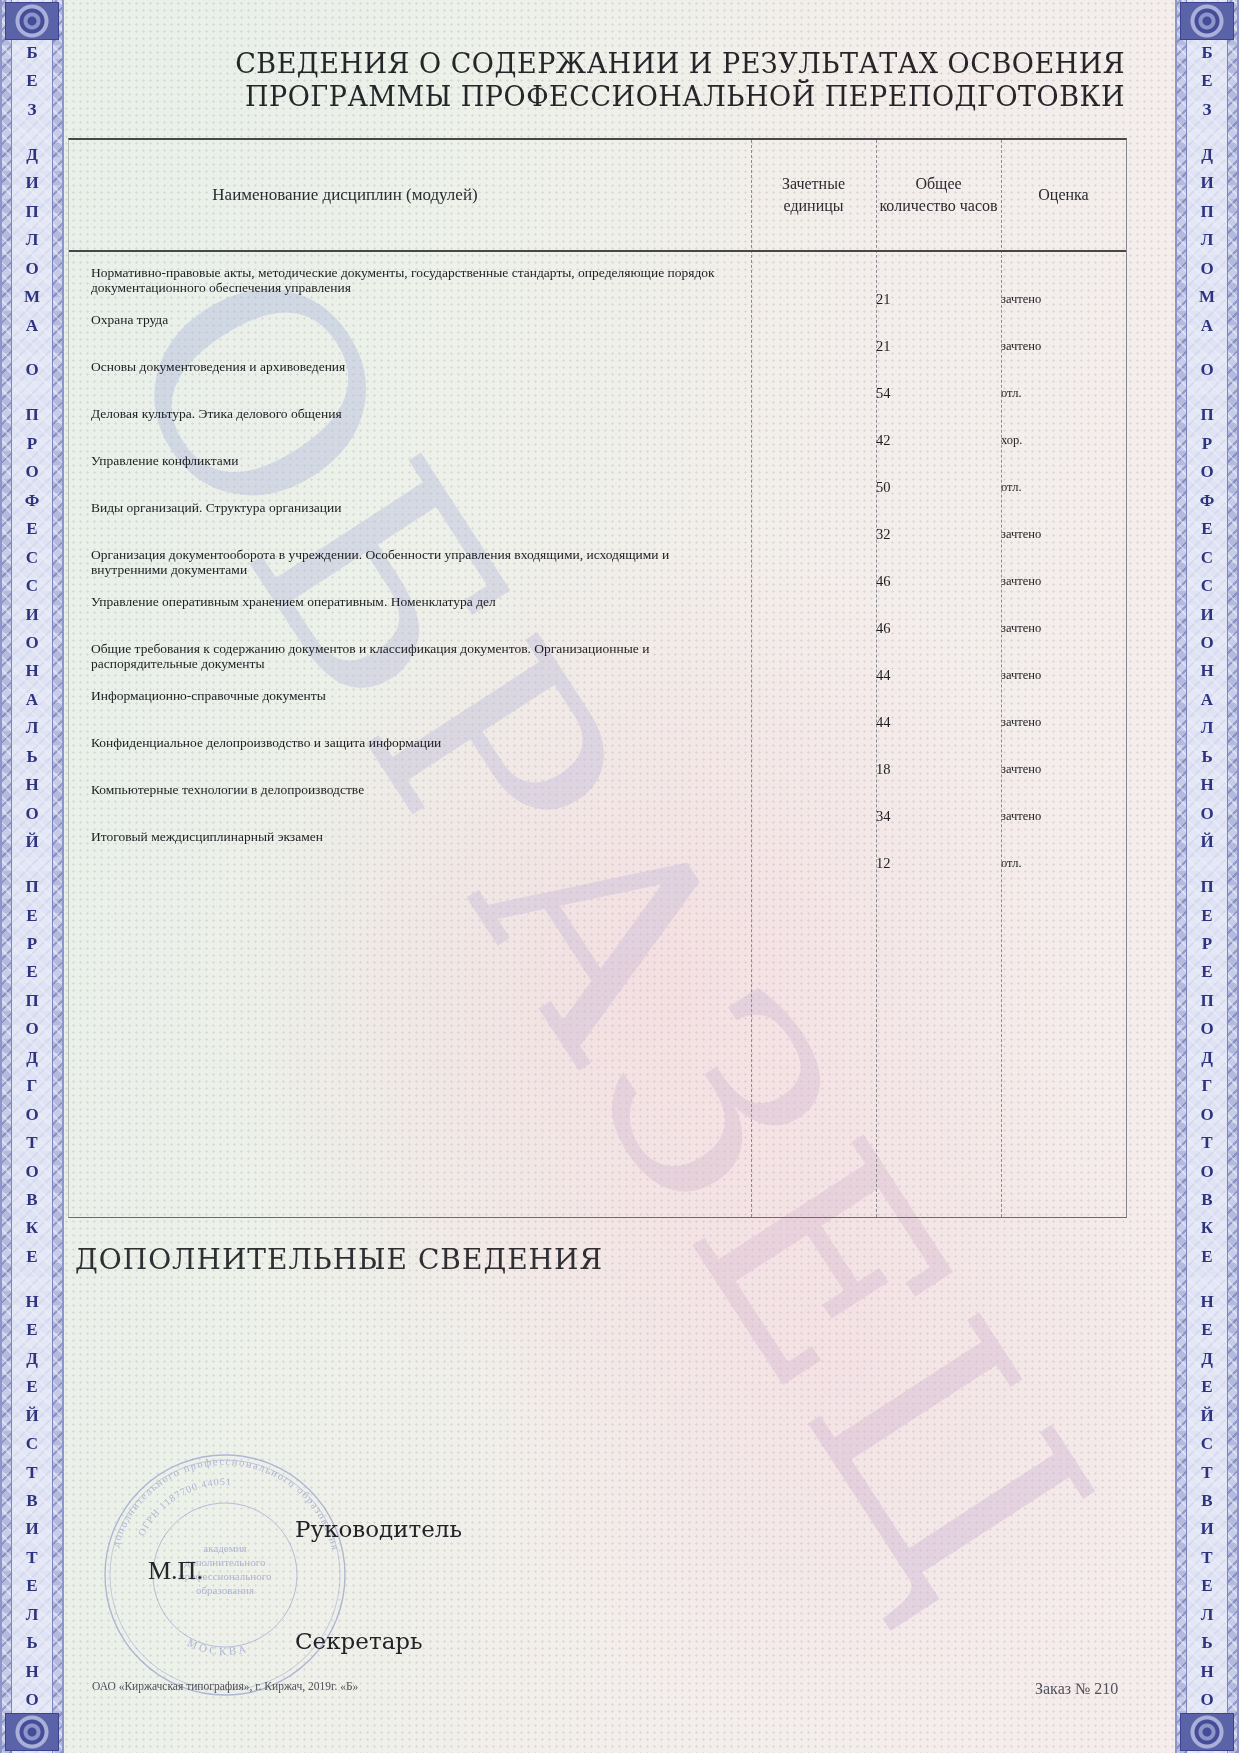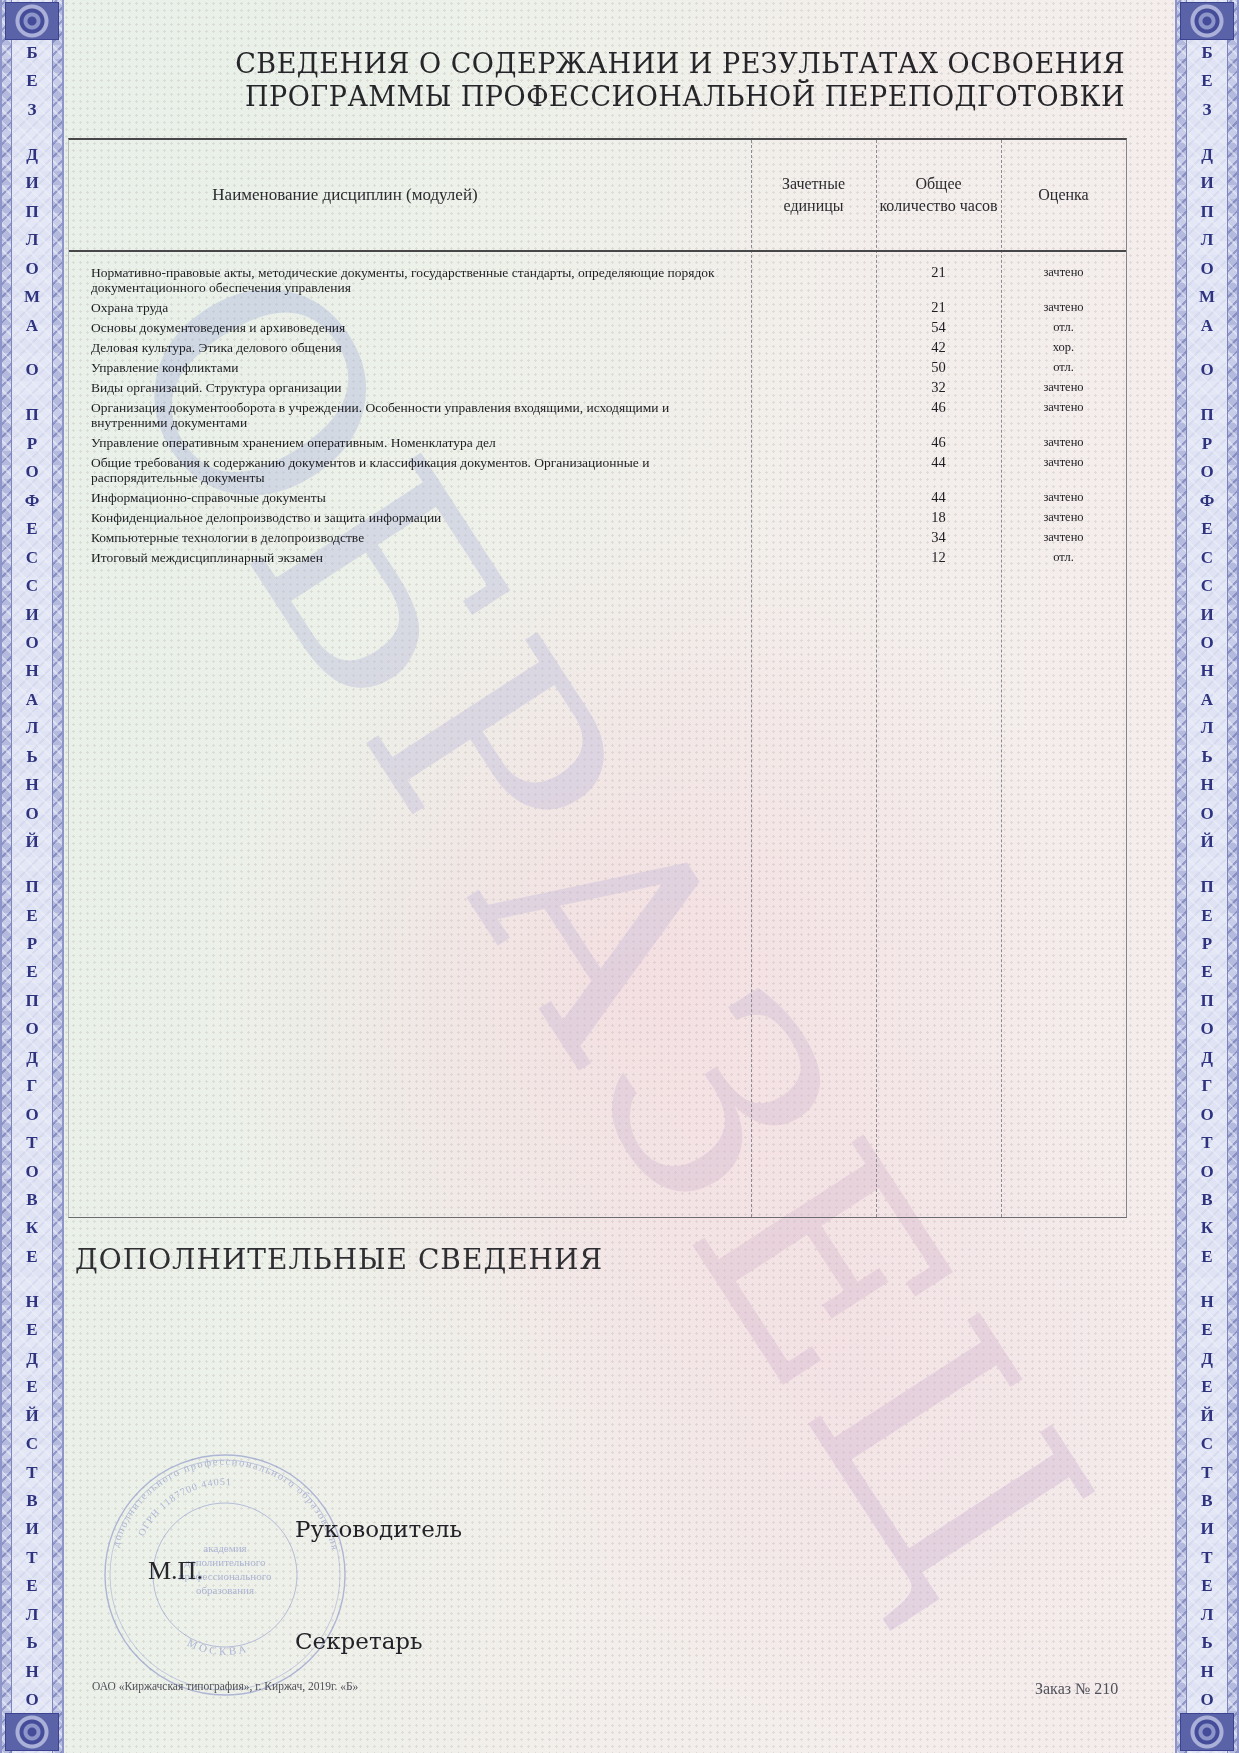--- a/index.html
+++ b/index.html
@@ -47,21 +47,21 @@
   .vline.v1{left:682px;} .vline.v2{left:807px;} .vline.v3{left:932px;}
   .thead{position:absolute;top:0;left:0;right:0;height:110px;border-bottom:2px solid #47474a;display:flex;}
   .th{display:flex;align-items:center;justify-content:center;text-align:center;
     font-size:16px;color:#2b2b30;line-height:1.4;}
   .th-name{width:682px;padding-right:130px;box-sizing:border-box;font-size:17px;}
   .th-credits,.th-hours,.th-grade{width:125px;}
   .tbody{position:absolute;top:112px;left:0;right:0;padding-top:13px;}
   .row{display:flex;margin-bottom:5px;}
   .c-name{width:682px;box-sizing:border-box;padding:0 14px 0 22px;
     font-size:13.5px;line-height:15px;color:#1d1d22;}
-  .c-credits,.c-hours,.c-grade{width:125px;text-align:center;line-height:15px;}
+  .c-credits,.c-hours,.c-grade{width:125px;text-align:left;line-height:15px;margin-top:27px;}
   .c-hours{font-size:14.5px;color:#1d1d22;}
   .c-grade{font-size:12.5px;color:#1d1d22;}
   
   .add-heading{position:absolute;left:75px;top:1243px;font-family:"DejaVu Serif",serif;
     font-size:28px;letter-spacing:1px;color:#2f2f33;}
   .stamp{position:absolute;left:90px;top:1440px;opacity:.55;filter:blur(.3px);}
   .sig{position:absolute;font-family:"DejaVu Serif",serif;color:#222228;}
   .sig.head{left:295px;top:1516px;font-size:23px;}
   .sig.secr{left:295px;top:1628px;font-size:23px;}
   .mp{position:absolute;left:148px;top:1556px;font-size:26px;color:#26262c;}

